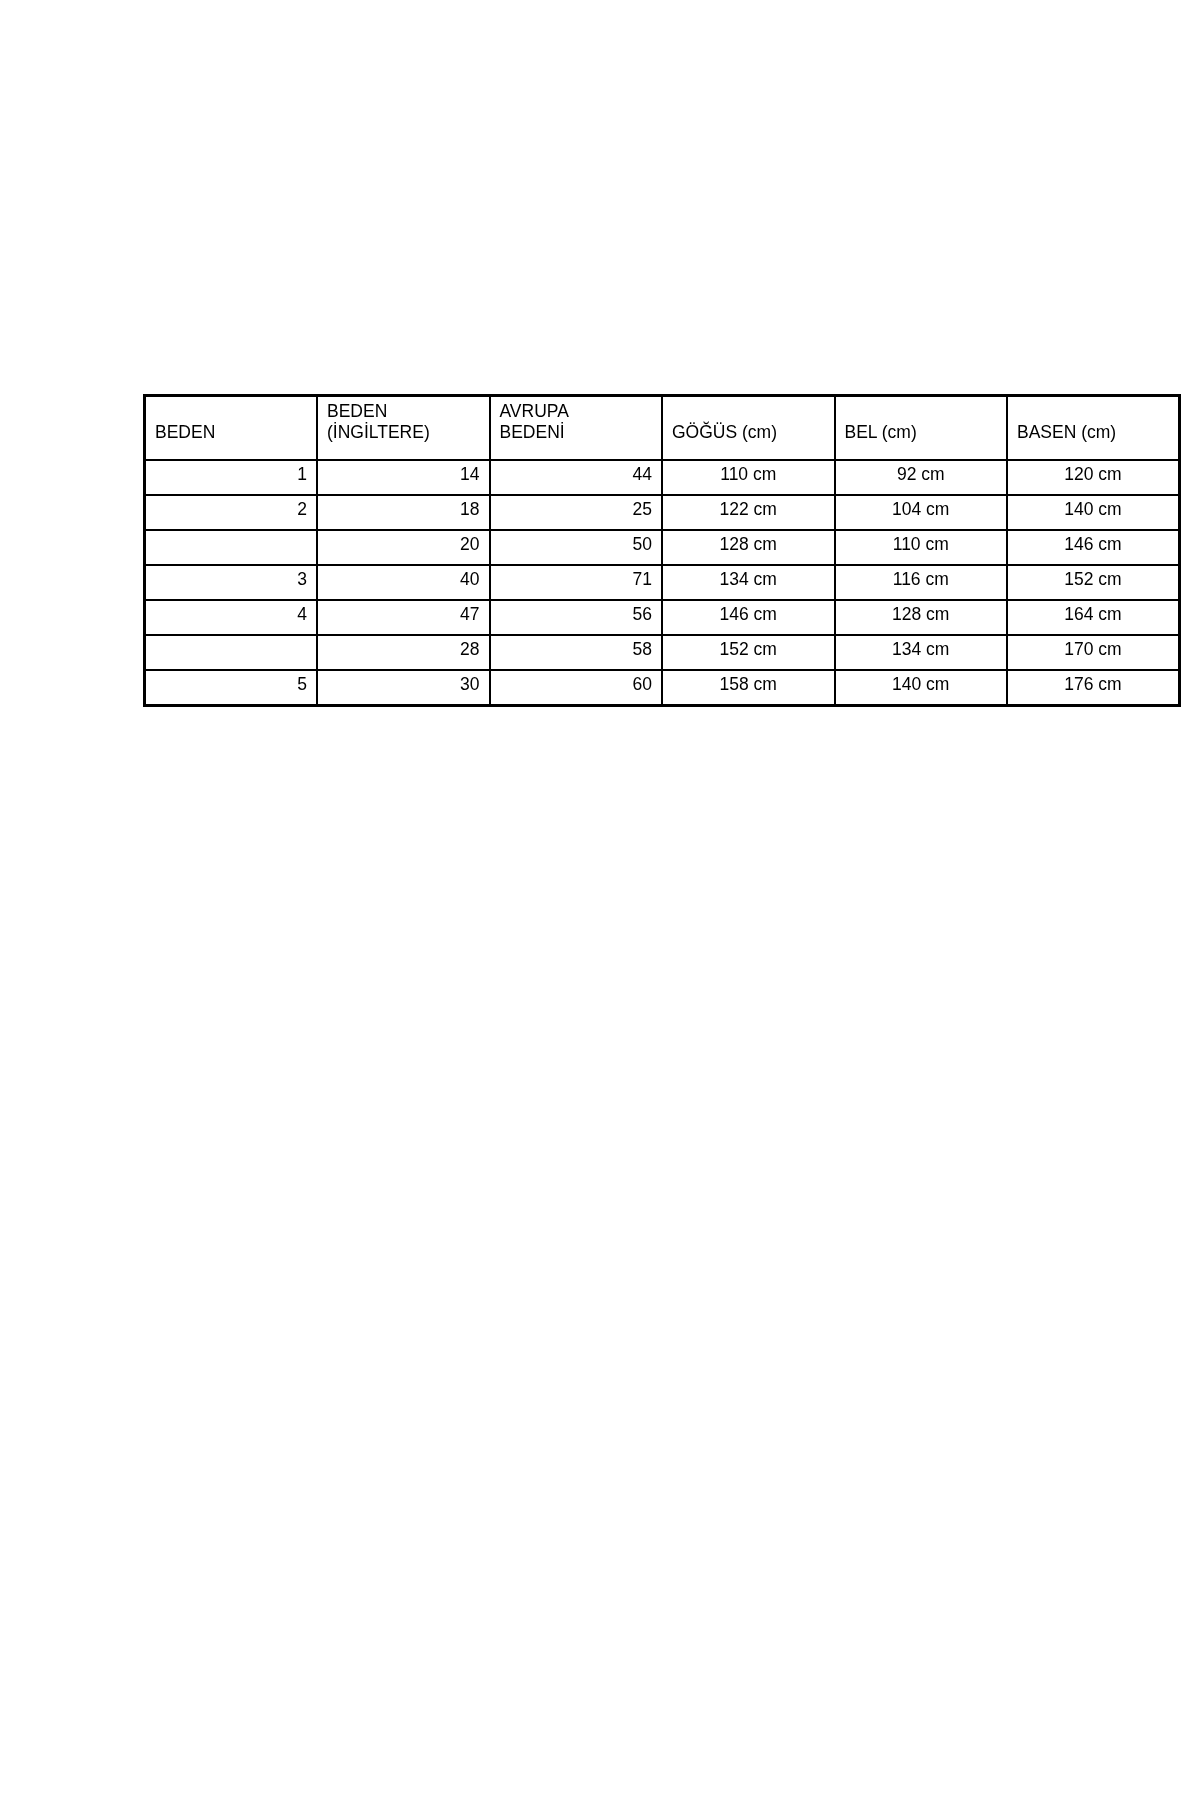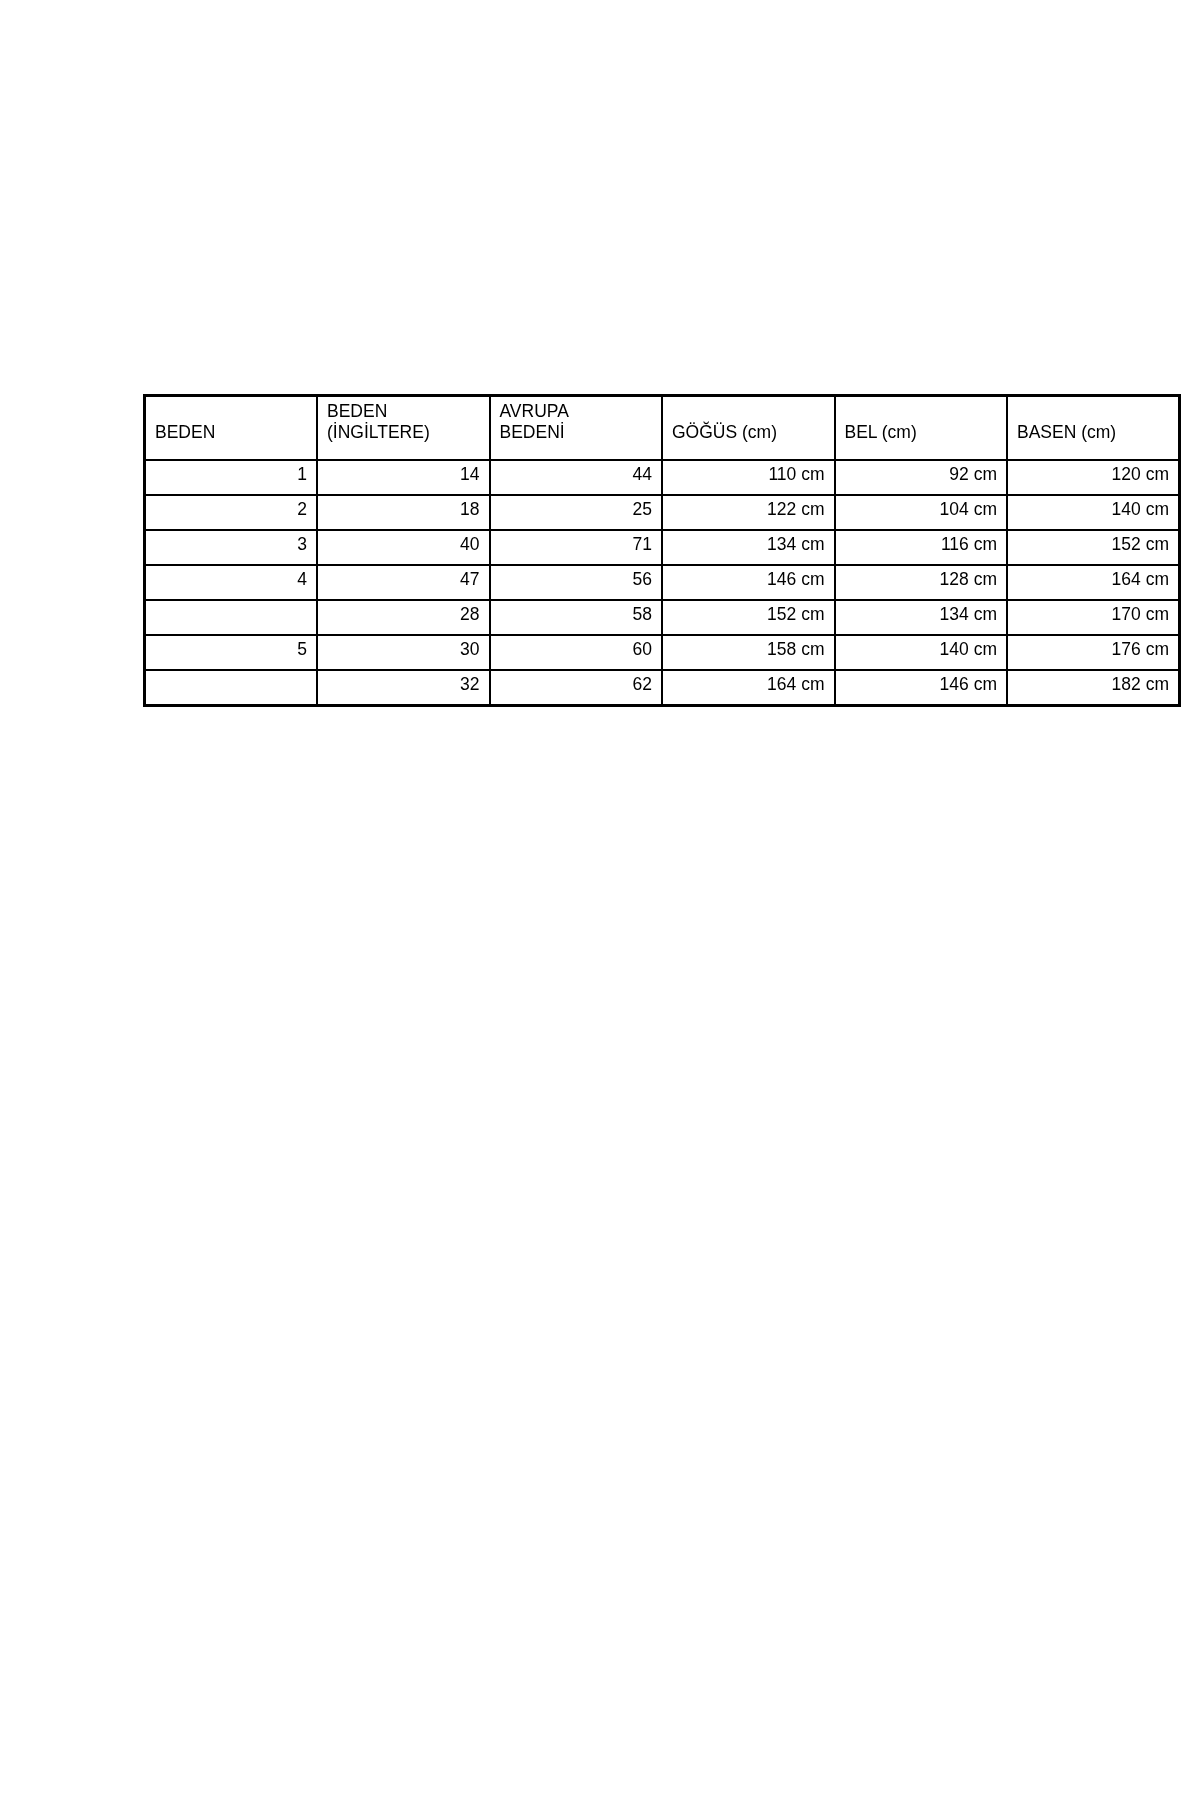--- a/index.html
+++ b/index.html
@@ -51,21 +51,21 @@
     white-space: pre-line;
   }
 
   table.size-chart td {
     height: 30px;
     padding: 3px 9px 9px 9px;
     vertical-align: top;
   }
 
   td.align-right { text-align: right; }
-  td.align-left  { text-align: right; }
+  td.align-left  { text-align: center; }
 </style>
 </head>
 <body>
 
 <div class="page">
 
   <table class="size-chart">
     <colgroup>
       <col>
         <col>
@@ -97,20 +97,28 @@
       </tr>
       <tr>
         <td class="align-right">2</td>
         <td class="align-right">18</td>
         <td class="align-right">25</td>
         <td class="align-left">122 cm</td>
         <td class="align-left">104 cm</td>
         <td class="align-left">140 cm</td>
       </tr>
       <tr>
+        <td class="align-right"></td>
+        <td class="align-right">20</td>
+        <td class="align-right">50</td>
+        <td class="align-left">128 cm</td>
+        <td class="align-left">110 cm</td>
+        <td class="align-left">146 cm</td>
+      </tr>
+      <tr>
         <td class="align-right">3</td>
         <td class="align-right">40</td>
         <td class="align-right">71</td>
         <td class="align-left">134 cm</td>
         <td class="align-left">116 cm</td>
         <td class="align-left">152 cm</td>
       </tr>
       <tr>
         <td class="align-right">4</td>
         <td class="align-right">47</td>
@@ -128,24 +136,16 @@
         <td class="align-left">170 cm</td>
       </tr>
       <tr>
         <td class="align-right">5</td>
         <td class="align-right">30</td>
         <td class="align-right">60</td>
         <td class="align-left">158 cm</td>
         <td class="align-left">140 cm</td>
         <td class="align-left">176 cm</td>
       </tr>
-      <tr>
-        <td class="align-right"></td>
-        <td class="align-right">32</td>
-        <td class="align-right">62</td>
-        <td class="align-left">164 cm</td>
-        <td class="align-left">146 cm</td>
-        <td class="align-left">182 cm</td>
-      </tr>
     </tbody>
   </table>
 
 </div>
 
 </body></html>

